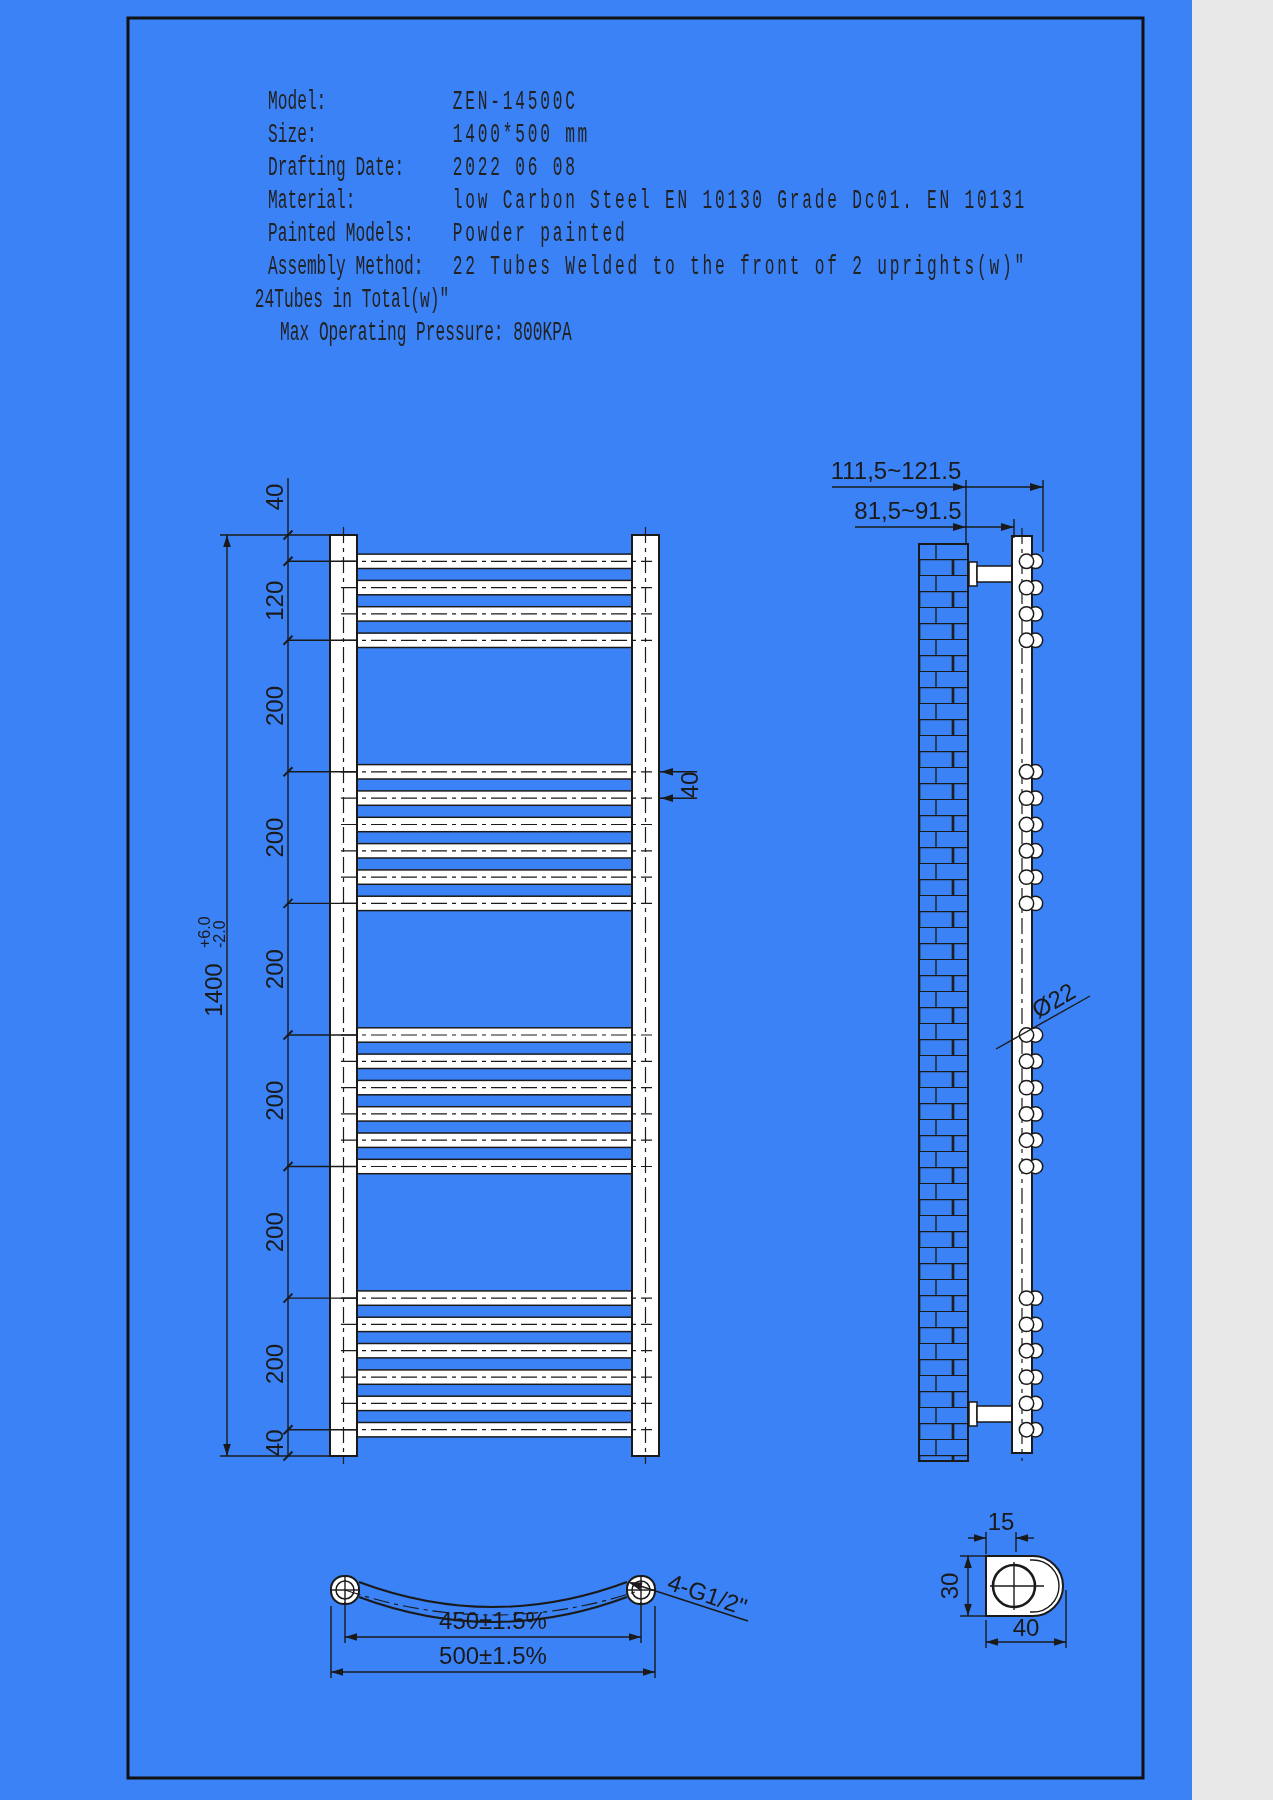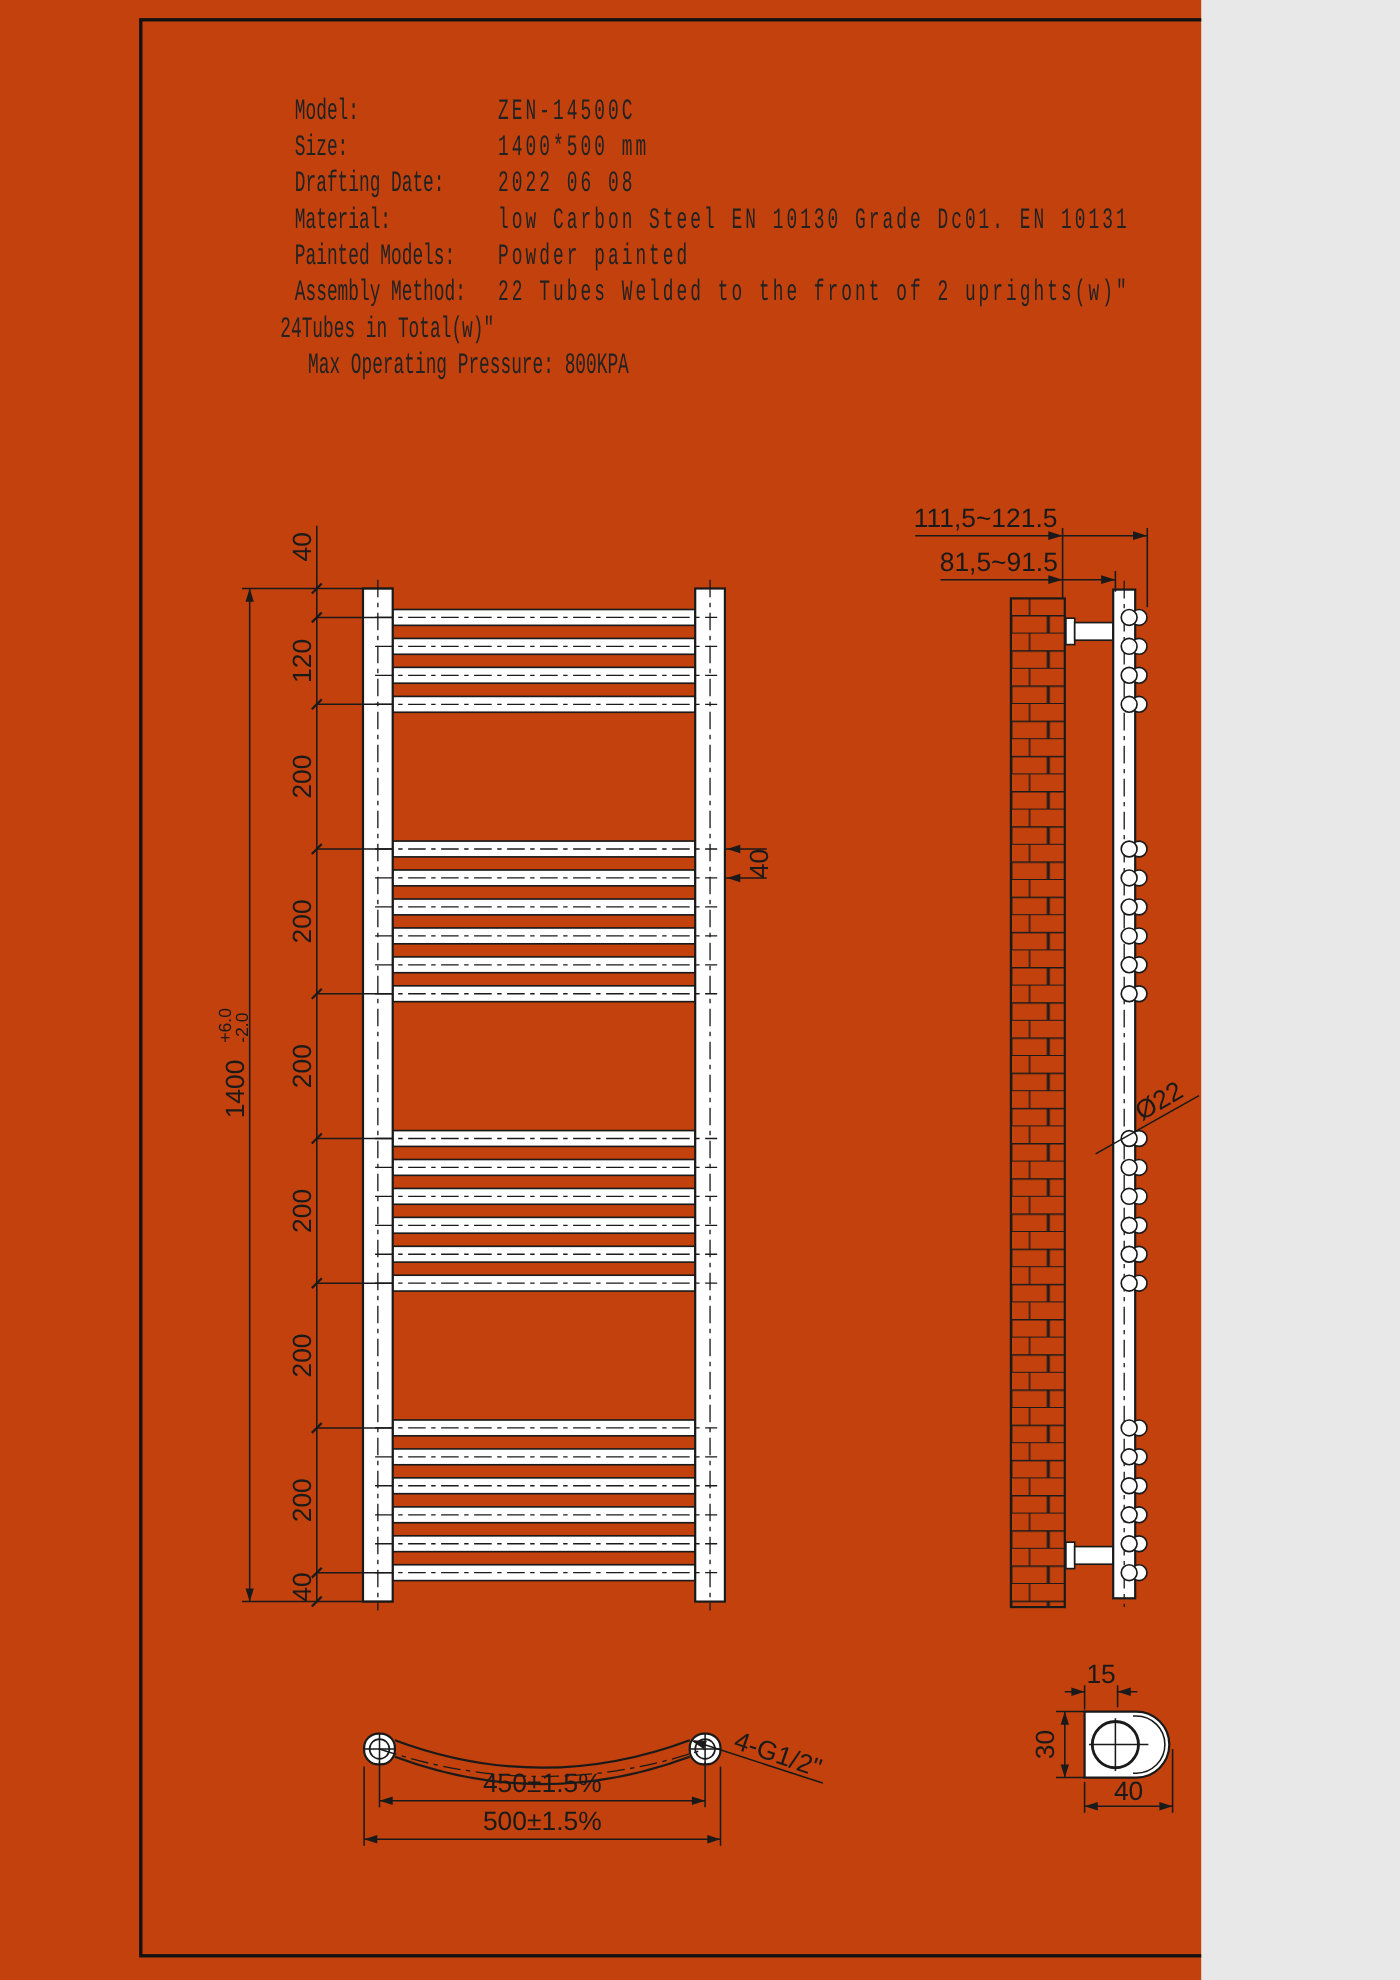--- a/index.html
+++ b/index.html
@@ -1,16 +1,16 @@
 <!DOCTYPE html>
 <html><head>
 <meta charset="utf-8">
 <style>
   html,body{margin:0;padding:0;background:#e8e8e8;}
-  .page{position:relative;width:1092px;height:1800px;background:#c2410c;overflow:hidden;
+  .page{position:relative;width:1192px;height:1800px;background:#3b82f6;overflow:hidden;
         font-family:"Liberation Sans",sans-serif;color:#1a1a1a;}
   .spec{position:absolute;left:268px;top:86px;transform:scale(0.6,1);transform-origin:0 0;
         font-family:"Liberation Mono","DejaVu Sans Mono",monospace;font-size:27px;line-height:33px;
         white-space:nowrap;color:#222;}
   .spec .row{white-space:nowrap;}
   .spec .lbl{display:inline-block;width:308px;}
   .spec .val{letter-spacing:4.6px;}
   .spec .row-note{margin-left:-22px;}
   .spec .row-press{margin-left:20px;}
   svg.draw{position:absolute;left:0;top:0;}

